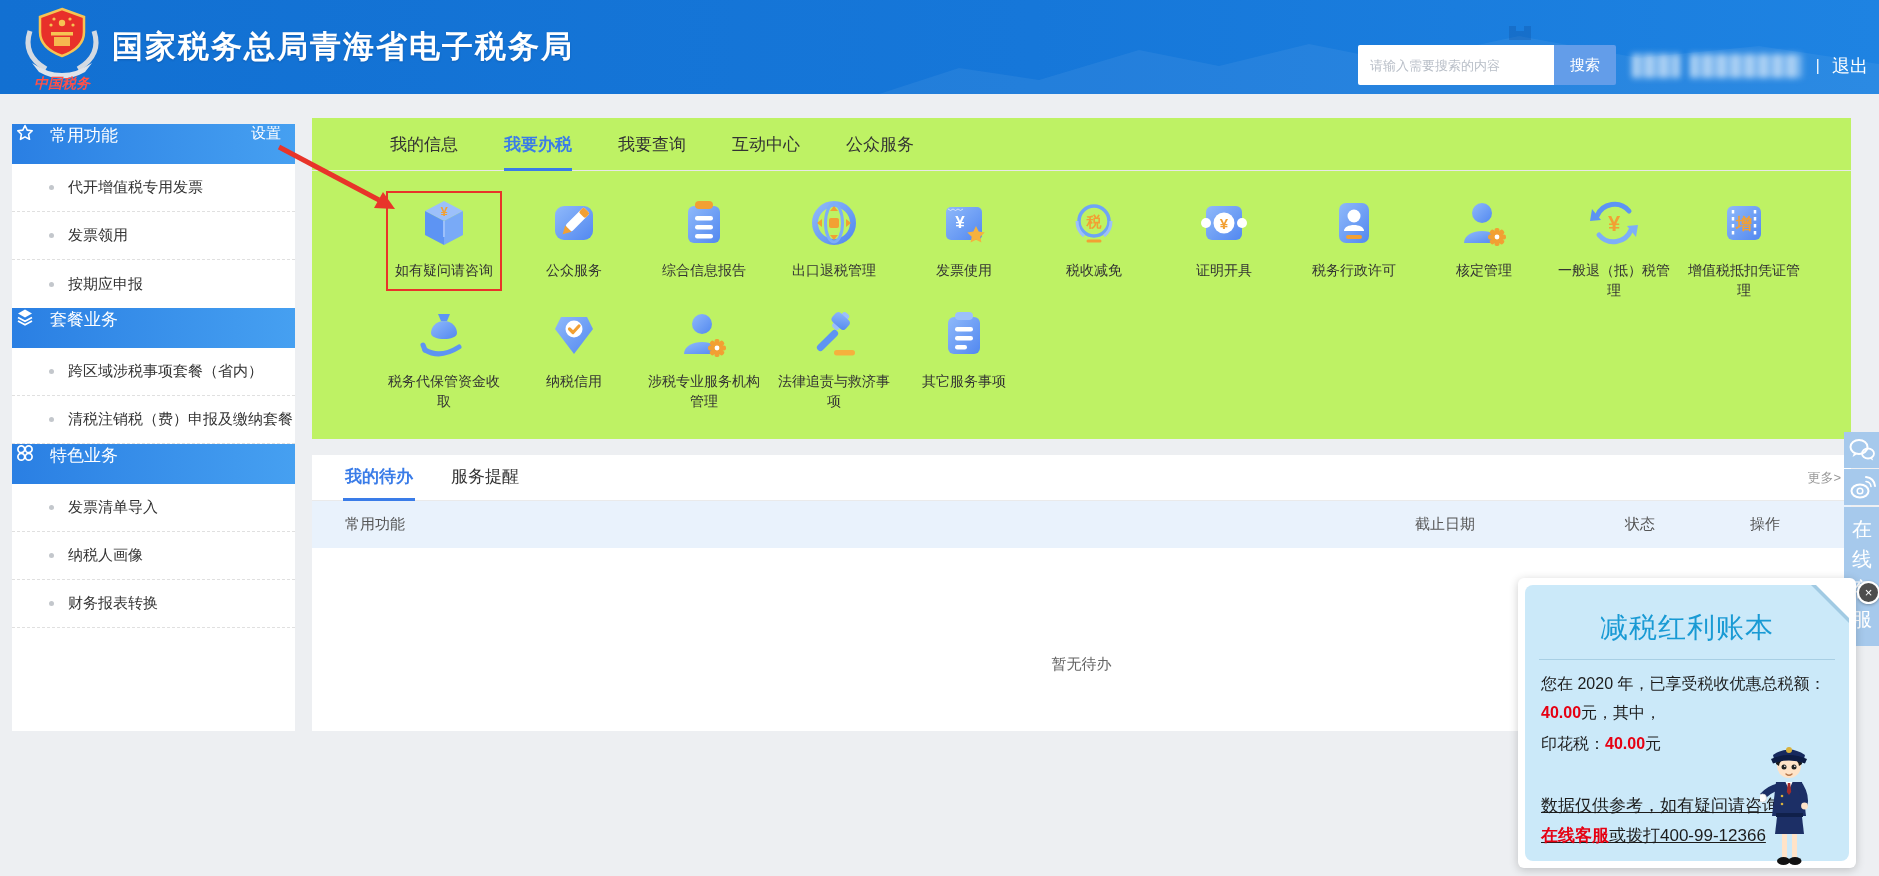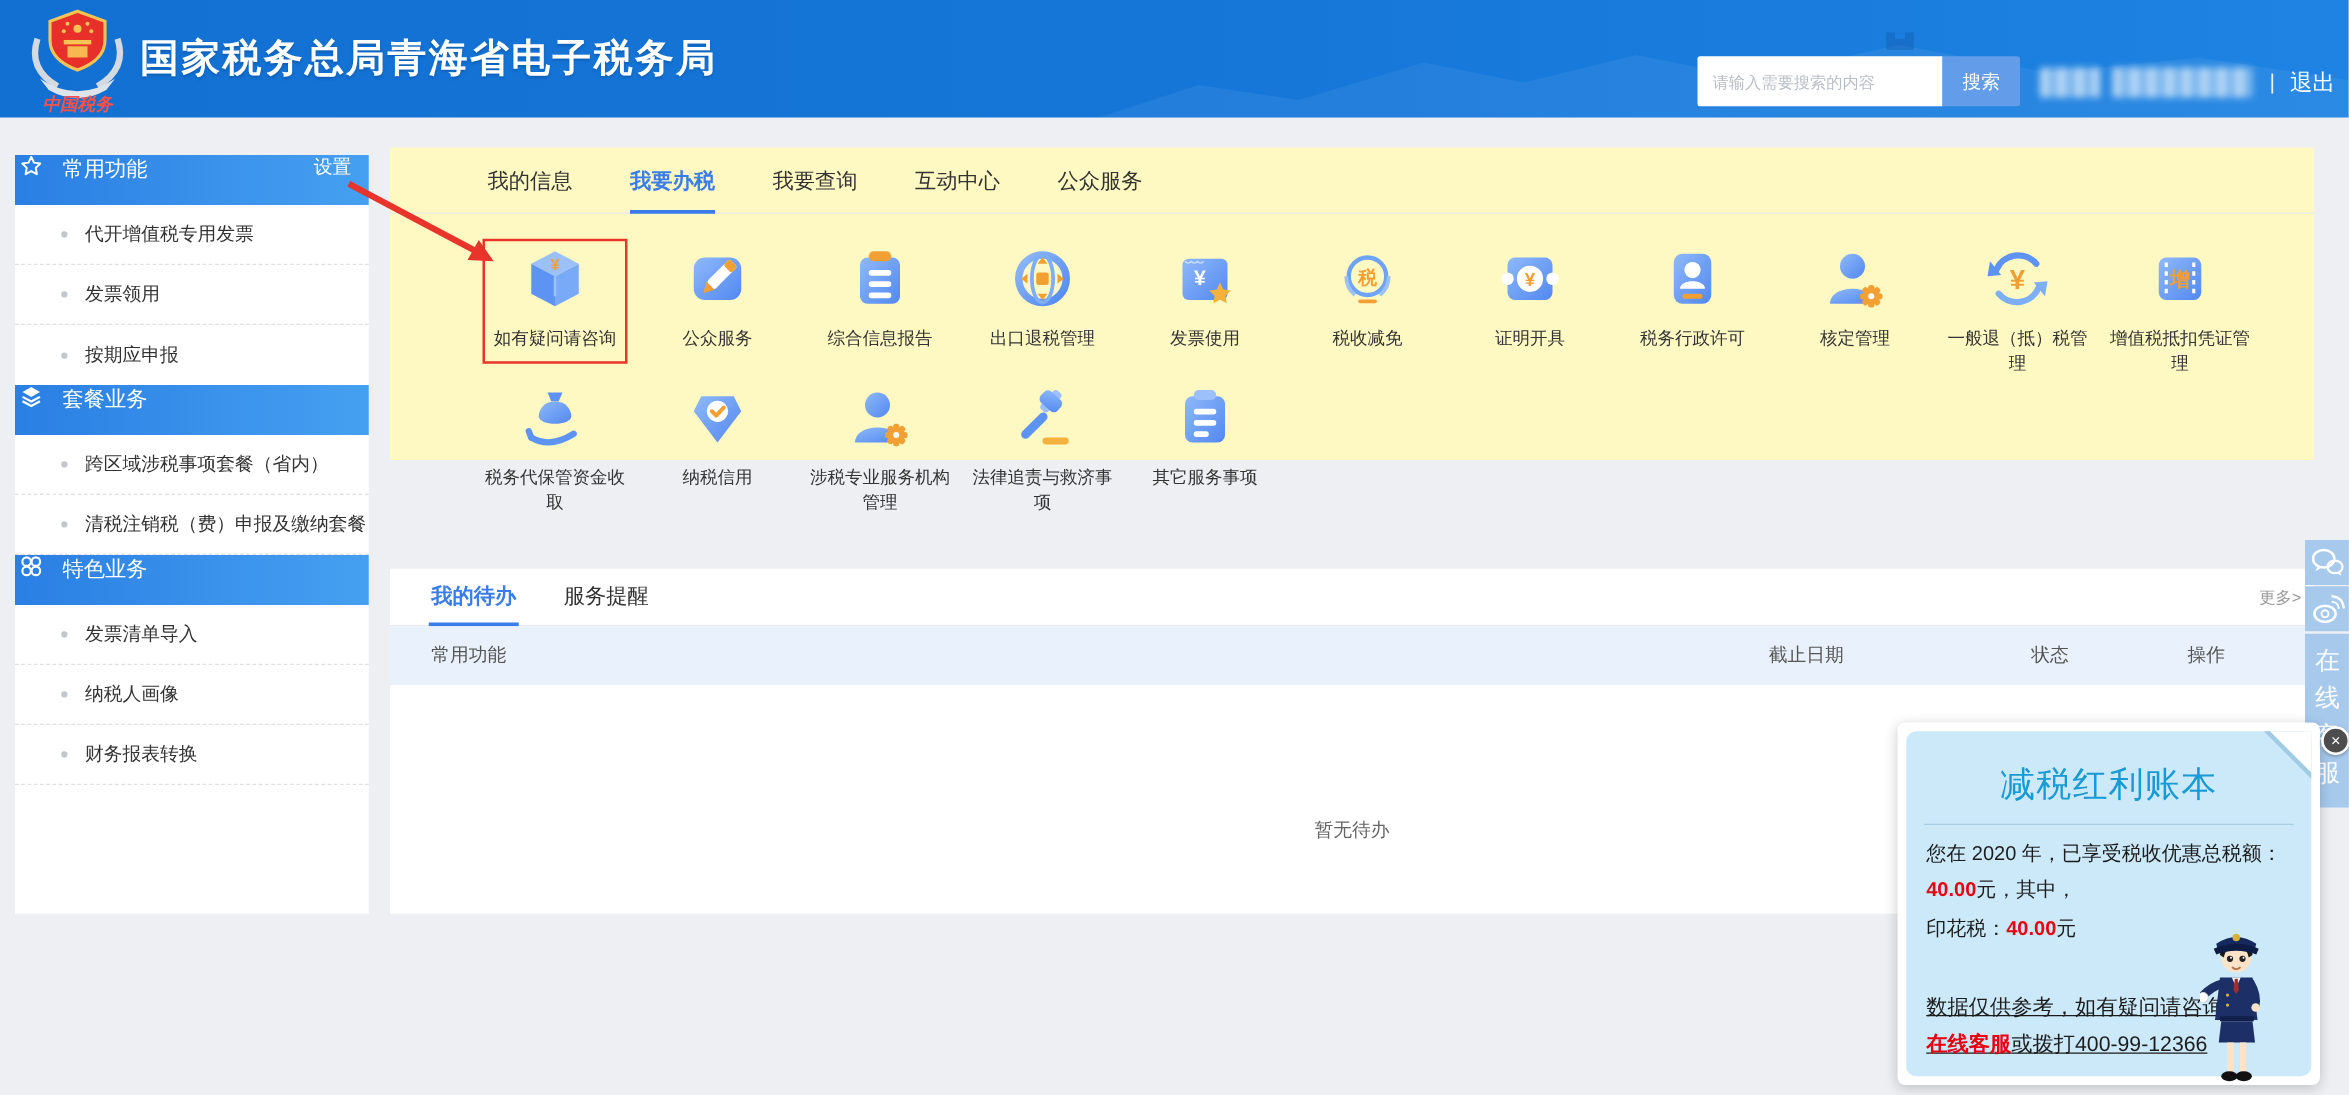--- a/index.html
+++ b/index.html
@@ -31,21 +31,21 @@
   .side-section-header { height:40px; background:linear-gradient(90deg,#2a7fe3,#46a0f1); color:#fff;
     display:flex; align-items:flex-start; padding:0 14px 0 4px; font-size:17px; }
   .hicon { width:18px; height:18px; margin-right:16px; flex:0 0 auto; }
   .side-action { margin-left:auto; font-size:15px; cursor:pointer; }
   .side-item { height:48px; display:flex; align-items:center; padding-left:37px; font-size:15px; color:#333;
     cursor:pointer; }
   .side-item::before { content:""; width:5px; height:5px; border-radius:50%; background:#c3c7cc; margin-right:14px; }
   .side-item.dashed { border-bottom:1px dashed #e0e0e0; }
 
   
-  .main1 { position:absolute; left:312px; top:118px; width:1539px; height:250px; background:#fef9c3; }
+  .main1 { position:absolute; left:312px; top:118px; width:1539px; height:321px; background:#bef264; }
   .tabbar { height:53px; border-bottom:1px solid #e8e8e8; display:flex; align-items:center; padding-left:78px; }
   .mtab { font-size:17px; color:#333; margin-right:46px; height:100%; display:flex; align-items:center;
     position:relative; cursor:pointer; }
   .mtab.active { color:#3a7ce8; font-weight:bold; }
   .mtab.active::after { content:""; position:absolute; left:0; right:0; bottom:-1px; height:3px; background:#3a7ce8; }
   .services { padding:26px 0 0 67px; }
   .srow { display:flex; }
   .scell { width:130px; text-align:center; margin-bottom:8px; position:relative; cursor:pointer; }
   .icon52 { width:52px; height:52px; margin:0 auto; }
   .slabel { margin-top:11px; font-size:14px; color:#333; line-height:20px; padding:0 6px; }

